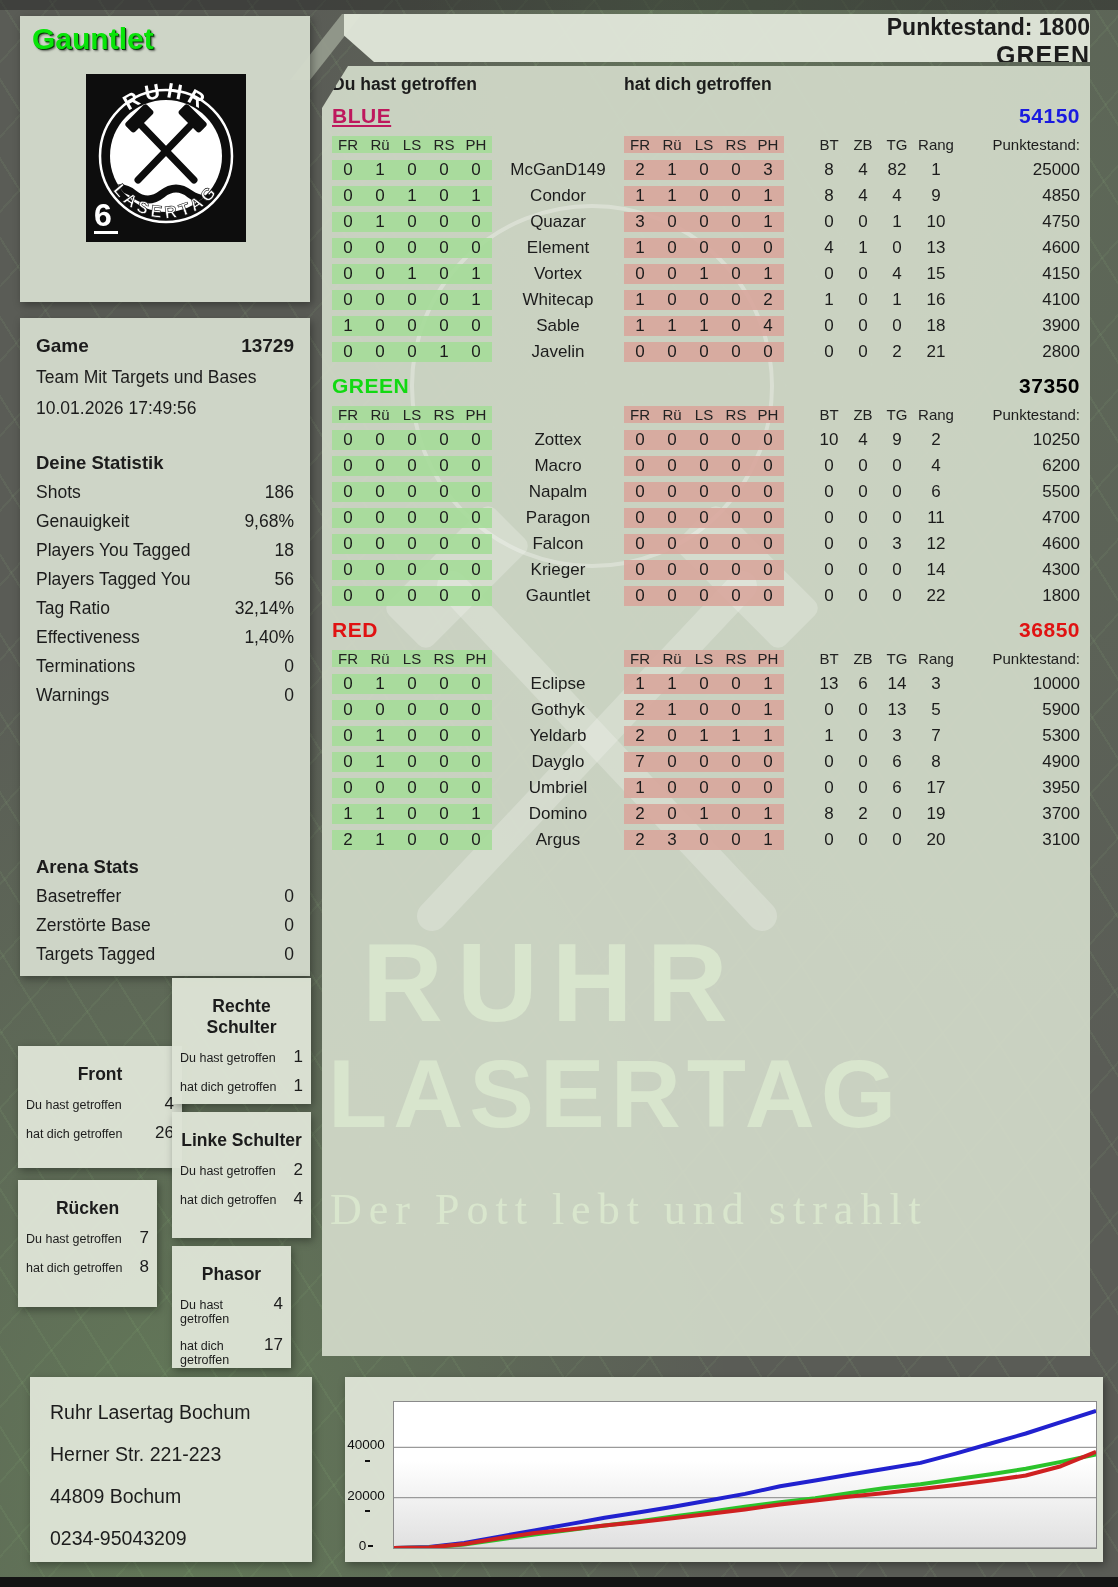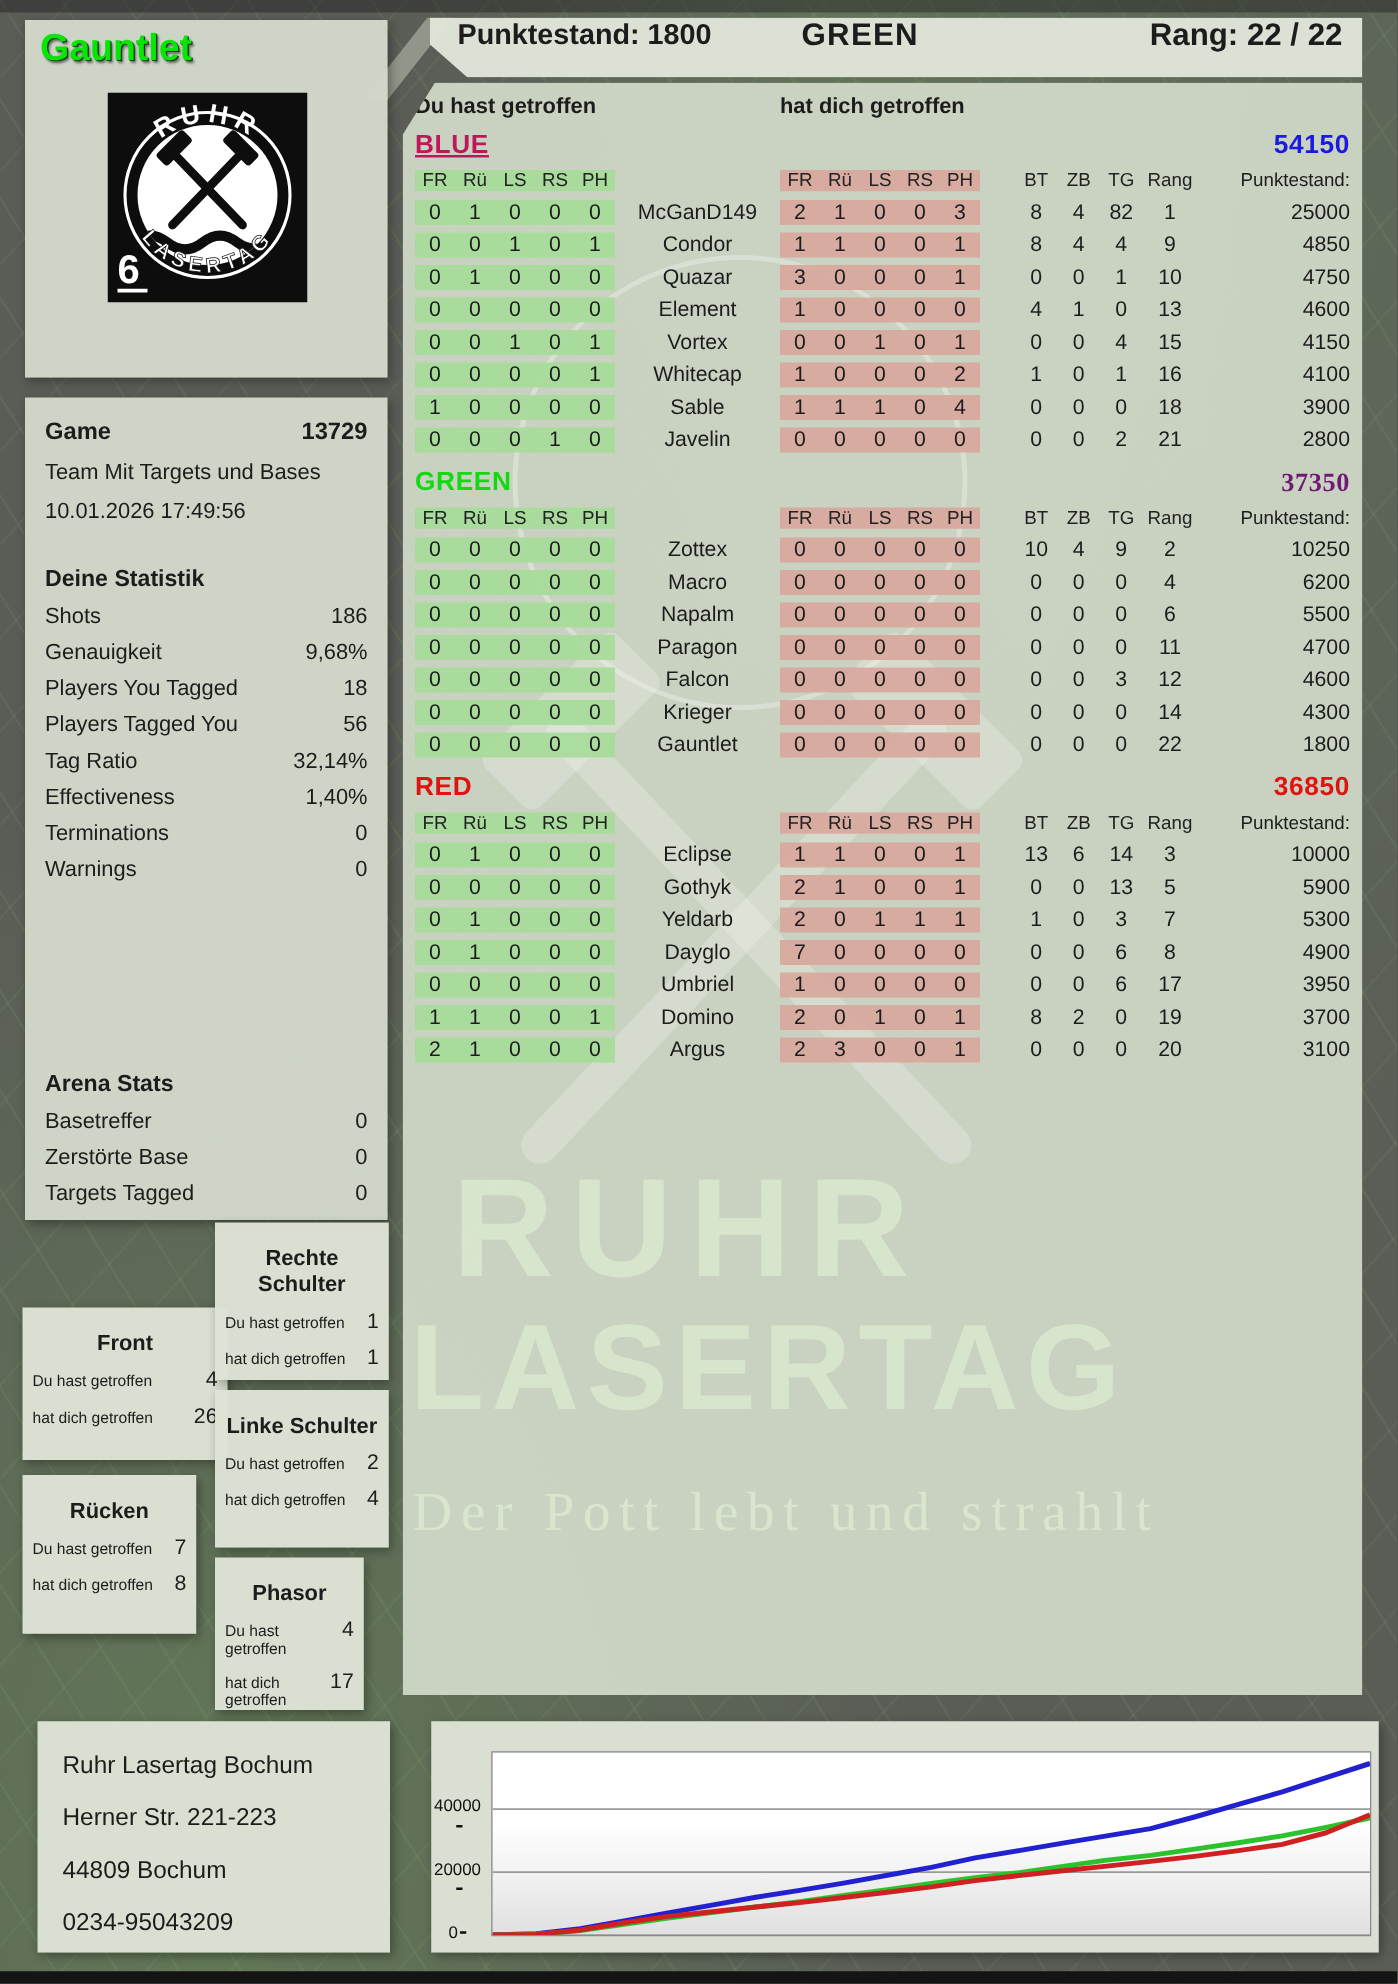--- a/index.html
+++ b/index.html
@@ -15,23 +15,23 @@
       repeating-linear-gradient(58deg, rgba(170,220,150,.07) 0 2px, transparent 2px 42px),
       repeating-linear-gradient(-48deg, rgba(170,220,150,.06) 0 2px, transparent 2px 50px);
     pointer-events:none;}
   .page::after{content:"";position:absolute;left:0;right:0;top:0;height:10px;background:rgba(30,30,30,.45);pointer-events:none;}
   .bottom-strip{position:absolute;left:0;right:0;bottom:0;height:10px;background:#141414;}
 
   .panel{position:absolute;background:rgba(210,217,202,.97);box-shadow:2px 3px 8px rgba(0,0,0,.35);}
   .panel-light{background:rgba(221,227,213,.97);}
 
   
-  .topbar{left:344px;top:14px;width:746px;height:48px;display:flex;align-items:flex-start;
+  .topbar{left:344px;top:14px;width:746px;height:48px;display:flex;align-items:flex-end;
     background:rgba(223,229,216,.97);
-    clip-path:polygon(0 0,100% 0,100% 100%,30px 100%,0 45%);}
+    clip-path:polygon(0 0,100% 0,100% 100%,30px 100%,0 45%);flex-direction:column;}
   .topbar .score{font-size:23px;font-weight:700;margin-left:22px;}
   .topbar .team{font-size:25px;font-weight:700;margin-left:72px;letter-spacing:1px;}
   .topbar .rank{font-size:25px;font-weight:700;margin-left:auto;margin-right:16px;}
 
   
   .bevel{position:absolute;left:284px;top:6px;width:86px;height:78px;
     clip-path:polygon(6px 74px,58px 8px,78px 8px,26px 74px);
     background:#9aa092;opacity:.85;}
 
   
@@ -387,21 +387,21 @@
               <div class="cell">0</div>
               <div class="cell">0</div>
               <div class="cell">2</div>
               <div class="cell">21</div>
               <div class="scorec">2800</div>
             </div>
           </div>
           <div class="team-section">
             <div class="team-header">
               <span style="color: rgb(18, 217, 18);">GREEN</span>
-              <span style="color: #701a75; font-family: Liberation Serif, serif;">37350</span>
+              <span style="color: #000000;">37350</span>
             </div>
             <div class="team-table">
               <div class="hdrc gcell">FR</div>
               <div class="hdrc gcell">Rü</div>
               <div class="hdrc gcell">LS</div>
               <div class="hdrc gcell">RS</div>
               <div class="hdrc gcell">PH</div>
               <div></div>
               <div class="hdrc rcell">FR</div>
               <div class="hdrc rcell">Rü</div>

